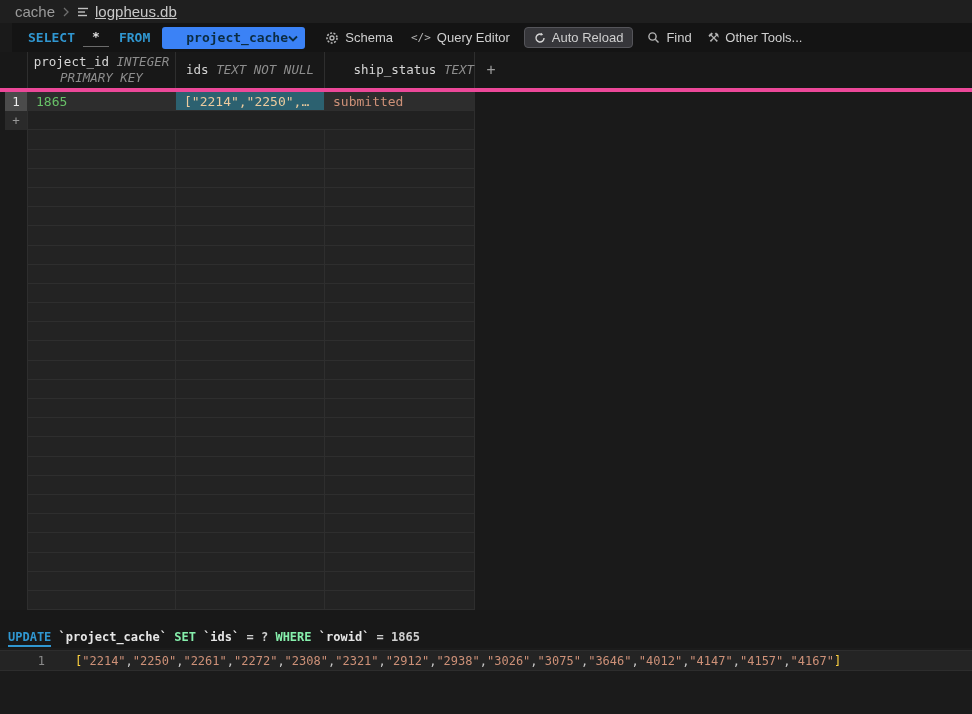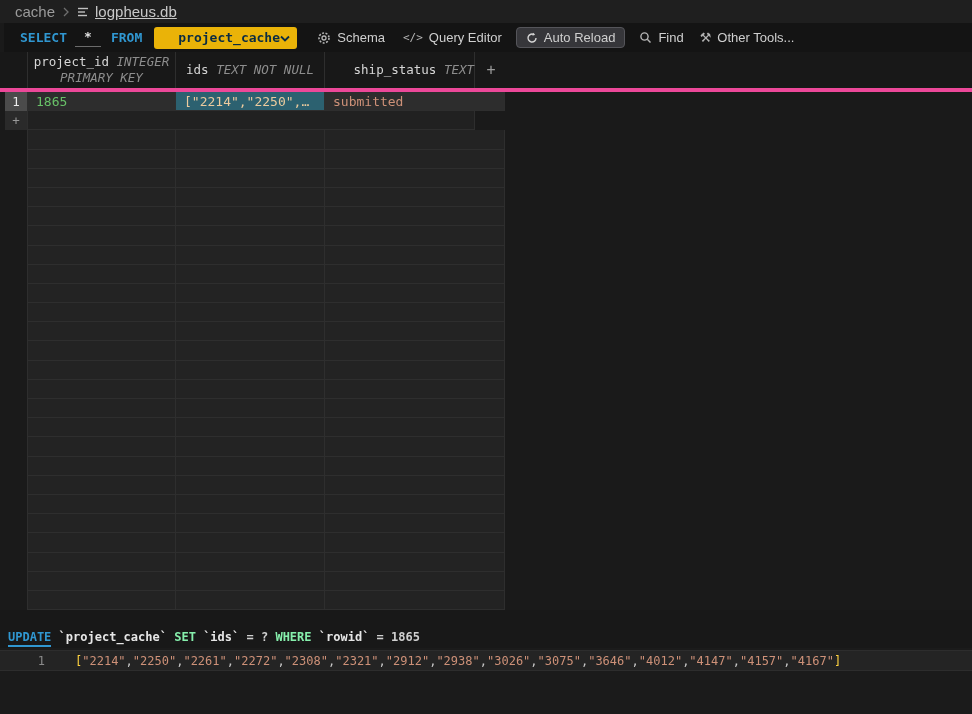--- a/index.html
+++ b/index.html
@@ -14,34 +14,34 @@
     position:absolute; top:0; left:0; right:0; height:23px;
     background:#1f1f1f; display:flex; align-items:center;
     padding-left:15px; font-size:15px; color:#9b9b9b;
   }
   .breadcrumb .crumb { color:#9b9b9b; }
   .breadcrumb .sep { margin:0 7px; display:flex; align-items:center; }
   .breadcrumb .file-ic { margin-right:6px; display:flex; align-items:center; }
   .breadcrumb .file { color:#c8c8c8;text-decoration:underline; }
   
   .toolbar {
-    position:absolute; top:23px; left:4px; right:0; height:29px;
+    position:absolute; top:23px; left:12px; right:0; height:29px;
     background:#141414; display:flex; align-items:center; padding-left:16px;
     font-size:13px; color:#cfcfcf;
   }
   .mono { font-family:"DejaVu Sans Mono", monospace; }
   .kw-blue { color:#3097d1; font-weight:bold; font-size:13px; }
   .star-box {
     margin-left:8px; width:26px; text-align:center; color:#e0e0e0;
     font-weight:bold; border-bottom:1px solid #6b6b6b; padding-bottom:2px; font-size:13px;
     cursor:text;
   }
   .from-kw { margin-left:10px; }
   .table-btn {
-    margin-left:12px; width:143px; height:22px; background:#eab308;
+    margin-left:12px; width:143px; height:22px; background:#3b82f6;
     border:none; border-radius:3px; display:flex; align-items:center;
     justify-content:space-between; padding:0 10px; cursor:pointer;
   }
   .table-btn .lbl {
     font-family:"DejaVu Sans Mono", monospace; font-weight:bold;
     font-size:13px; color:#0b2c42; margin-left:14px;
   }
   .tool-item {
     display:flex; align-items:center; gap:6px; color:#cfcfcf;
     background:none; border:none; font-size:13px; cursor:pointer;
@@ -91,21 +91,21 @@
     margin-left:5px; flex:1; display:flex; align-items:center; justify-content:center;
     font-size:12.5px; color:#bdbdbd;
   }
   .row1 .g-inner { background:#4b4b4b; color:#ececec; }
   .addrow .g-inner { background:#2a2a2a; color:#999; }
   .cell {
     border-right:1px solid #2e2e2e; border-bottom:1px solid #2e2e2e;
     background:#232323; padding:0 8px; display:flex; align-items:center;
     white-space:nowrap; overflow:hidden; cursor:cell;
   }
-  .c1 { width:148px; } .c2 { width:149px; } .c3 { width:180px; }
+  .c1 { width:148px; } .c2 { width:149px; } .c3 { width:150px; }
   .row1 .cell { background:#2d2d2d; }
   .val-green { color:#68c168; }
   .val-orange { color:#ce9178; }
   .cell-selected {
     background:#2c6170 !important; color:#eccb9e;
   }
   .cell-selected .trunc {
     display:block; width:100%; overflow:hidden; text-overflow:ellipsis; white-space:nowrap;
   }
   .addrow .wide { width:447px; background:#212121; }

